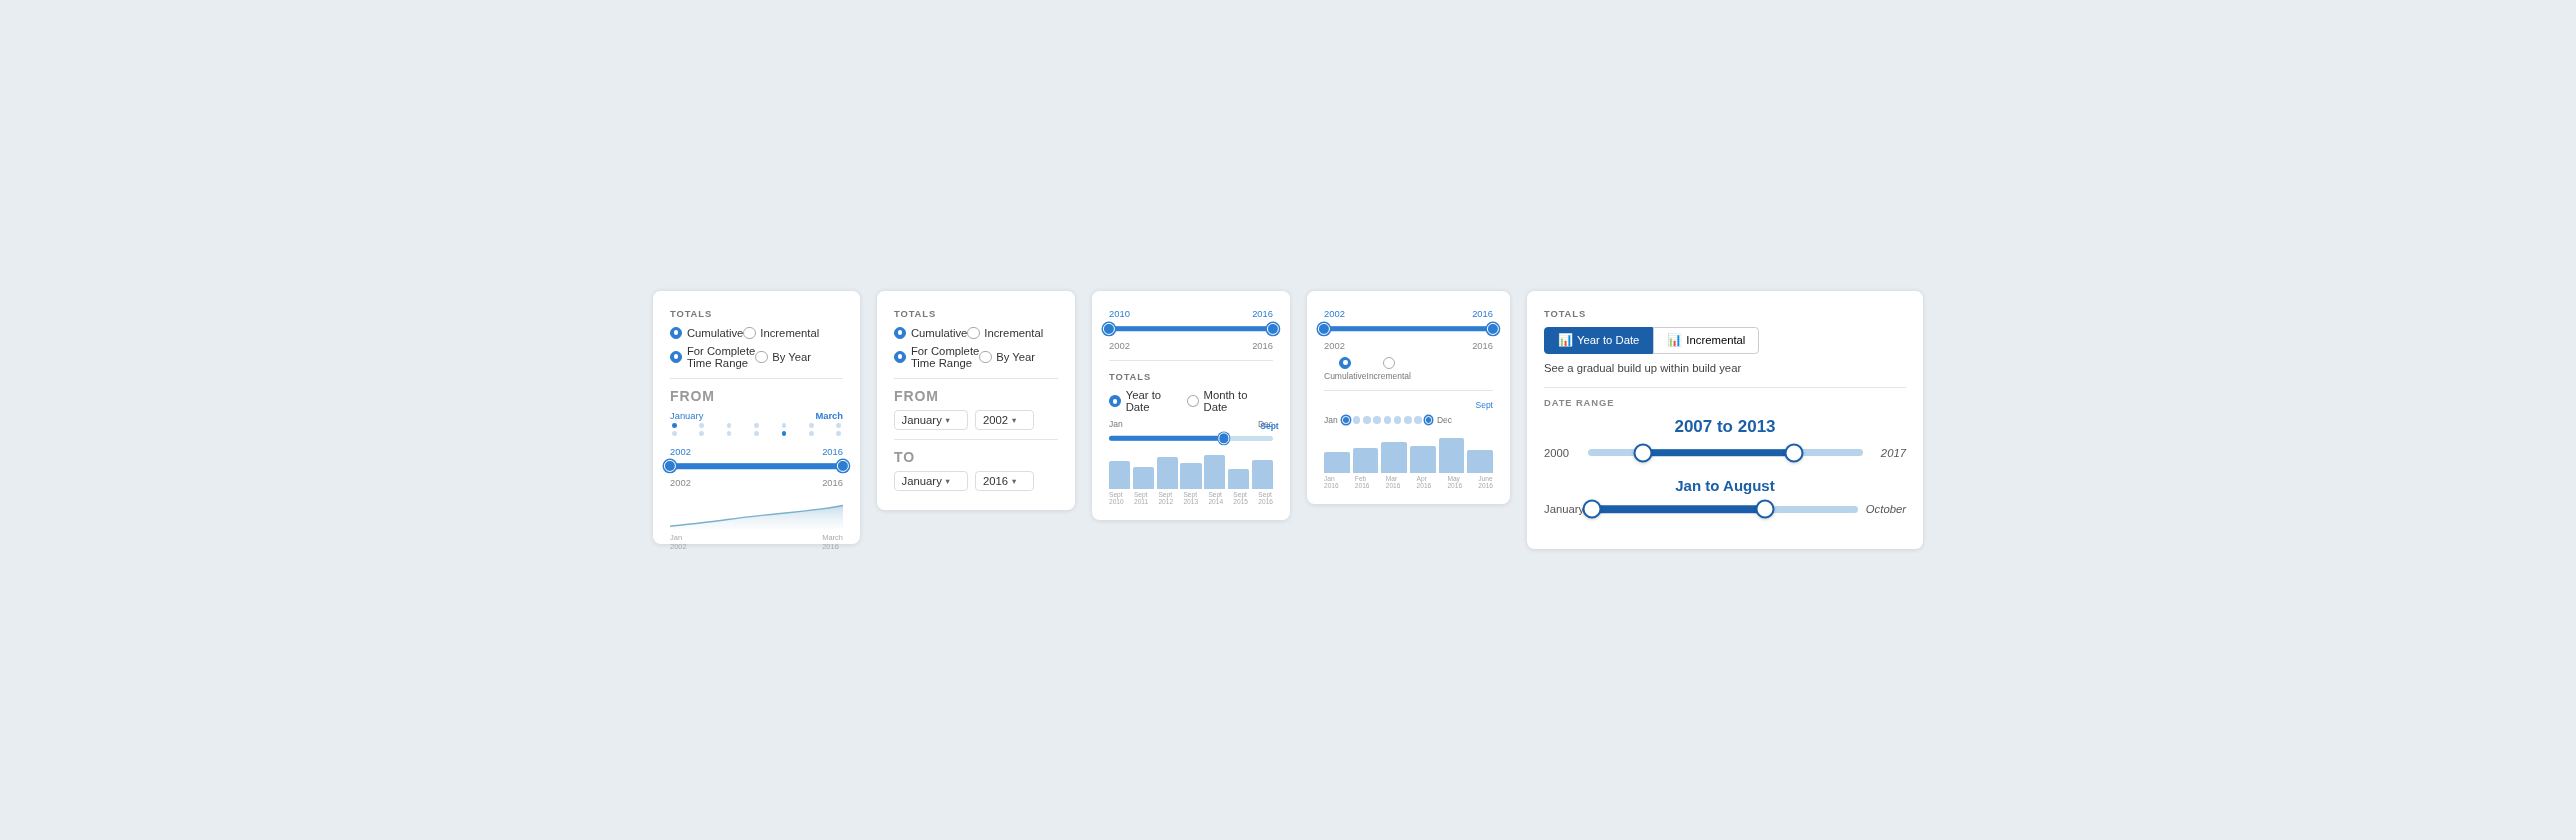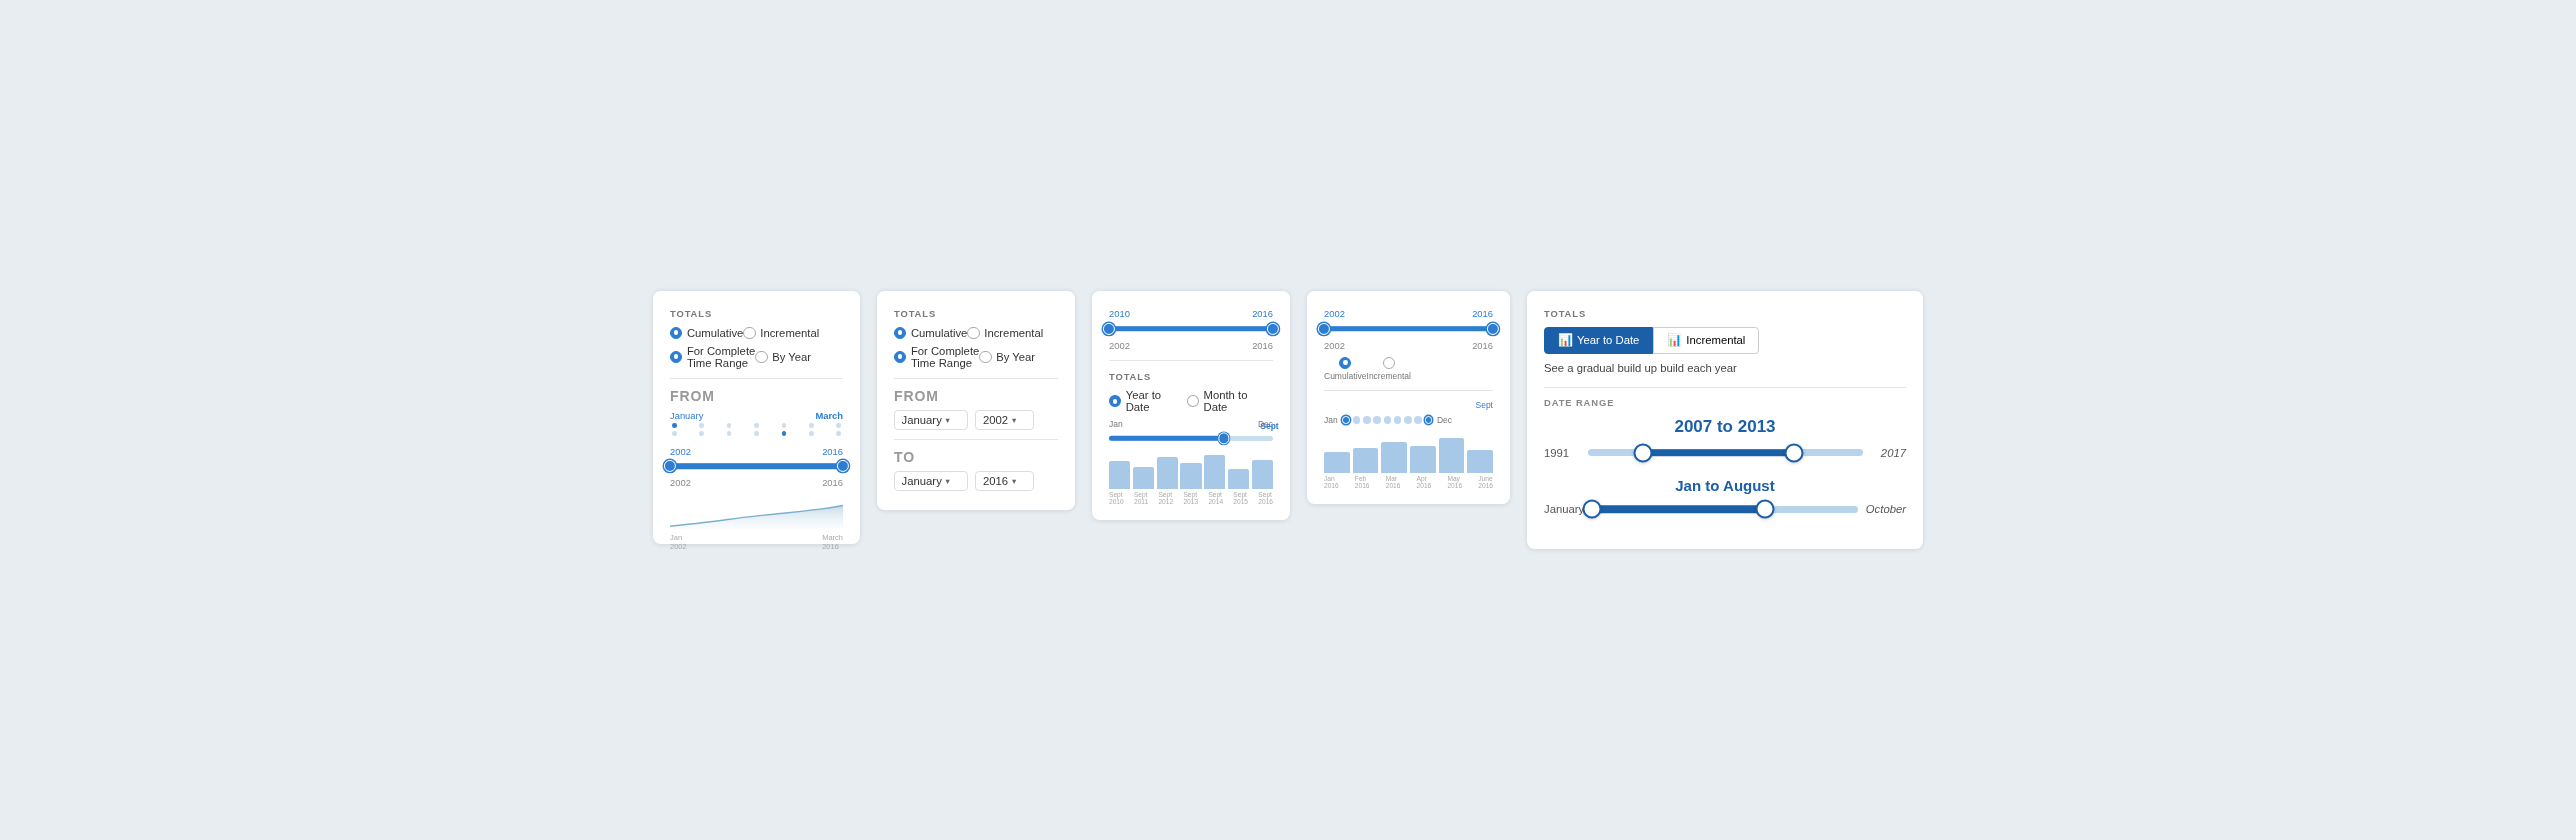--- a/index.html
+++ b/index.html
@@ -611,27 +611,27 @@
     <div class="totals-toggle">
       <button class="toggle-btn active">
         <span class="toggle-icon">📊</span>
         <span>Year to Date</span>
       </button>
       <button class="toggle-btn">
         <span class="toggle-icon">📊</span>
         <span>Incremental</span>
       </button>
     </div>
-    <div class="desc-text">See a gradual build up build each year</div>
+    <div class="desc-text">See a gradual build up within build year</div>
     <hr class="divider">
     <div class="date-range-label">DATE RANGE</div>
 
     <div class="year-range-title">2007 to 2013</div>
     <div class="big-range-wrap">
-      <div class="big-range-label">1991</div>
+      <div class="big-range-label">2000</div>
       <div class="big-track-wrap">
         <div class="big-track"></div>
         <div class="big-fill" style="left:20%;width:55%"></div>
         <div class="big-thumb" style="left:20%"></div>
         <div class="big-thumb" style="left:75%"></div>
       </div>
       <div class="big-range-label right">2017</div>
     </div>
 
     <div class="month-range-title">Jan to August</div>

